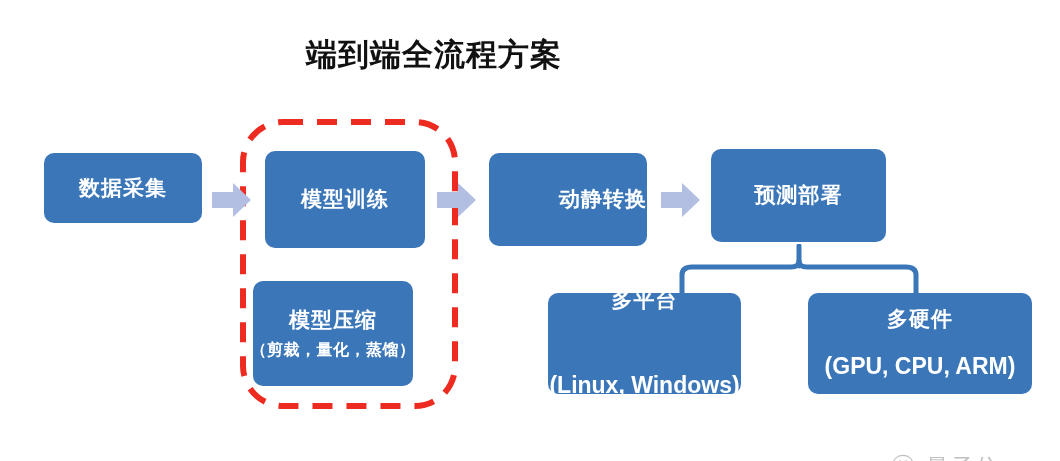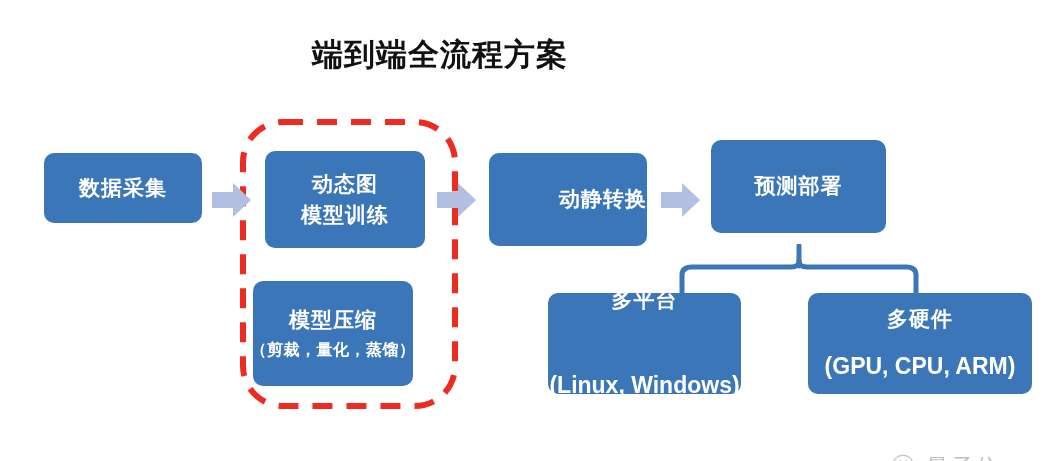--- a/index.html
+++ b/index.html
@@ -25,21 +25,20 @@
     position: absolute;
     left: 0;
     top: 36px;
     width: 868px;
     text-align: center;
     font-size: 31px;
     font-weight: 700;
     color: #111111;
     letter-spacing: 1px;
     line-height: 1.2;
-    padding-left: 6px;
   }
 
   
   .box {
     position: absolute;
     background: #3B77B8;
     border-radius: 10px;
     color: #ffffff;
     display: flex;
     flex-direction: column;
@@ -76,21 +75,21 @@
     line-height: 1.45;
     margin-top: 16px;
     white-space: nowrap;
   }
 
   
   #box-collect   { left: 44px;  top: 153px; width: 158px; height: 70px; }
   #box-dygraph   { left: 265px; top: 151px; width: 160px; height: 97px; }
   #box-compress  { left: 253px; top: 281px; width: 160px; height: 105px; }
   #box-convert   { left: 489px; top: 153px; width: 158px; height: 93px; align-items: flex-end; }
-  #box-deploy    { left: 711px; top: 140px; width: 175px; height: 93px; }
+  #box-deploy    { left: 711px; top: 149px; width: 175px; height: 93px; }
   #box-platform  { left: 548px; top: 293px; width: 193px; height: 101px; gap: 37px; }
   #box-hardware  { left: 808px; top: 293px; width: 224px; height: 101px; }
 
   
   .arrow {
     position: absolute;
     width: 40px;
     height: 36px;
   }
 
@@ -147,21 +146,20 @@
     <svg width="220" height="292" viewBox="0 0 220 292" xmlns="http://www.w3.org/2000/svg">
       <rect x="4" y="4" width="212" height="284" rx="40" ry="40" fill="none" stroke="#EE2B20" stroke-width="6" stroke-dasharray="20 14" stroke-linecap="butt"></rect>
     </svg>
   </div>
 
   <div class="box" id="box-collect">
     <div class="line-main">数据采集</div>
   </div>
 
   <div class="box" id="box-dygraph">
-    <div class="line-main">动态图</div>
     <div class="line-sub">模型训练</div>
   </div>
 
   <div class="box" id="box-compress">
     <div class="line-main">模型压缩</div>
     <div class="line-note">（剪裁，量化，蒸馏）</div>
   </div>
 
   <div class="box" id="box-convert">
     <div class="line-main">动静转换</div>

